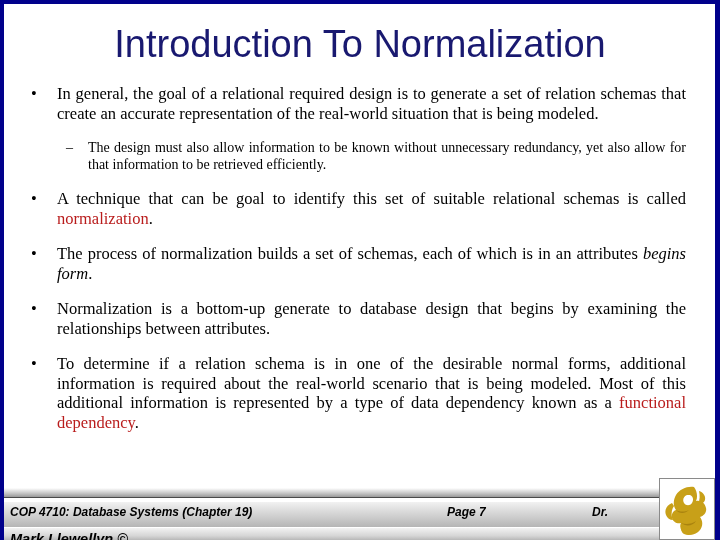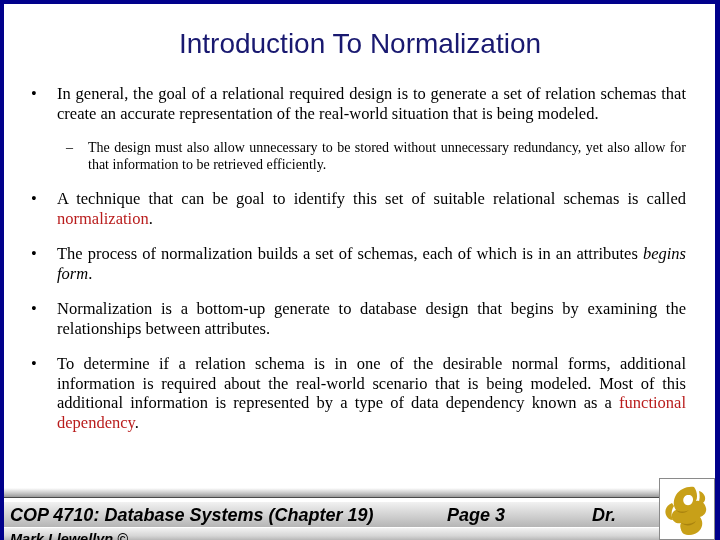--- a/index.html
+++ b/index.html
@@ -38,21 +38,21 @@
   }
 
   
   .title {
     position: absolute;
     top: 26px;
     left: 8px;
     width: 704px;
     text-align: center;
     font-family: "Liberation Sans", sans-serif;
-    font-size: 28px;
+    font-size: 38px;
     line-height: 36px;
     color: #191970;
     letter-spacing: 0px;
     white-space: nowrap;
   }
 
   
   .body {
     position: absolute;
     top: 84px;
@@ -135,21 +135,21 @@
     width: 711px;
     height: 13px;
     background: linear-gradient(to bottom, #f2f2f2 0%, #d6d6d6 60%, #b0b0b0 100%);
     border-top: 1px solid #ffffff;
   }
   .foot-text {
     position: absolute;
     font-family: "Liberation Sans", sans-serif;
     font-weight: bold;
     font-style: italic;
-    font-size: 18px;
+    font-size: 12px;
     color: #000000;
     white-space: nowrap;
   }
   .foot-course { left: 6px;  top: 21px; }
   .foot-page   { left: 443px; top: 21px; }
   .foot-dr     { left: 588px; top: 21px; }
   .foot-author {
     left: 6px;
     top: 47px;
     font-size: 14.5px;
@@ -186,21 +186,21 @@
 
   <div class="body">
 
     <div class="bullet">
       <span class="marker">•</span>
       <span>In general, the goal of a relational required design is to generate a set of relation schemas that create an accurate representation of the real-world situation that is being modeled.</span>
     </div>
 
     <div class="subbullet">
       <span class="marker">–</span>
-      <span>The design must also allow unnecessary to be stored without unnecessary redundancy, yet also allow for that information to be retrieved efficiently.</span>
+      <span>The design must also allow information to be known without unnecessary redundancy, yet also allow for that information to be retrieved efficiently.</span>
     </div>
 
     <div class="bullet">
       <span class="marker">•</span>
       <span>A technique that can be goal to identify this set of suitable relational schemas is called </span><span class="kw-blue">normalization</span><span>.</span>
     </div>
 
     <div class="bullet">
       <span class="marker">•</span>
       <span>The process of normalization builds a set of schemas, each of which is in an attributes </span><span class="kw-ital">begins form</span><span>.</span>
@@ -217,21 +217,21 @@
     </div>
 
   </div>
 
   <div class="footer">
     <div class="foot-strip"></div>
     <div class="foot-band"></div>
     <div class="foot-band2"></div>
 
     <div class="foot-text foot-course">COP 4710: Database Systems  (Chapter 19)</div>
-    <div class="foot-text foot-page">Page 3</div>
+    <div class="foot-text foot-page">Page 7</div>
     <div class="foot-text foot-dr">Dr.</div>
     <div class="foot-text foot-author">Mark Llewellyn ©</div>
   </div>
 
   <div class="logo-box">
     <svg width="50" height="54" viewBox="0 0 50 54">
       <g fill="#c8a018">
         <path d="M31 4 C24 3 17 6 13 12 C10 17 10 23 13 27 C10 28 8 31 9 35 C10 39 14 41 18 40
                  C16 44 18 49 23 51 C28 53 34 51 37 47 C40 43 40 38 37 34 C41 33 44 29 43 25
                  C42 20 38 17 33 18 C35 14 34 8 31 4 Z

